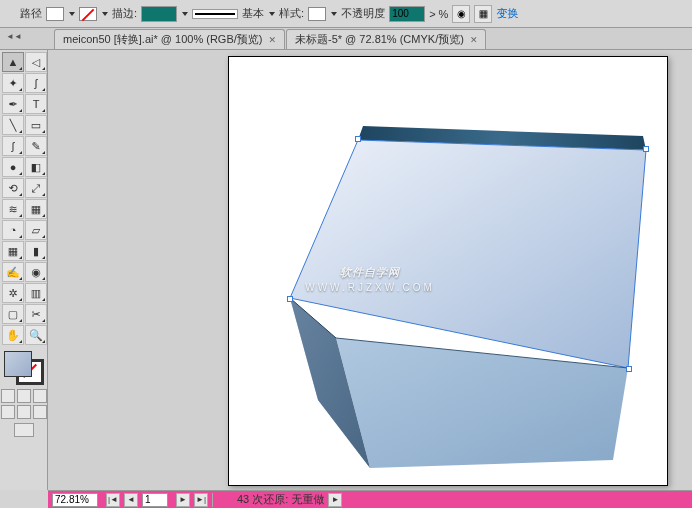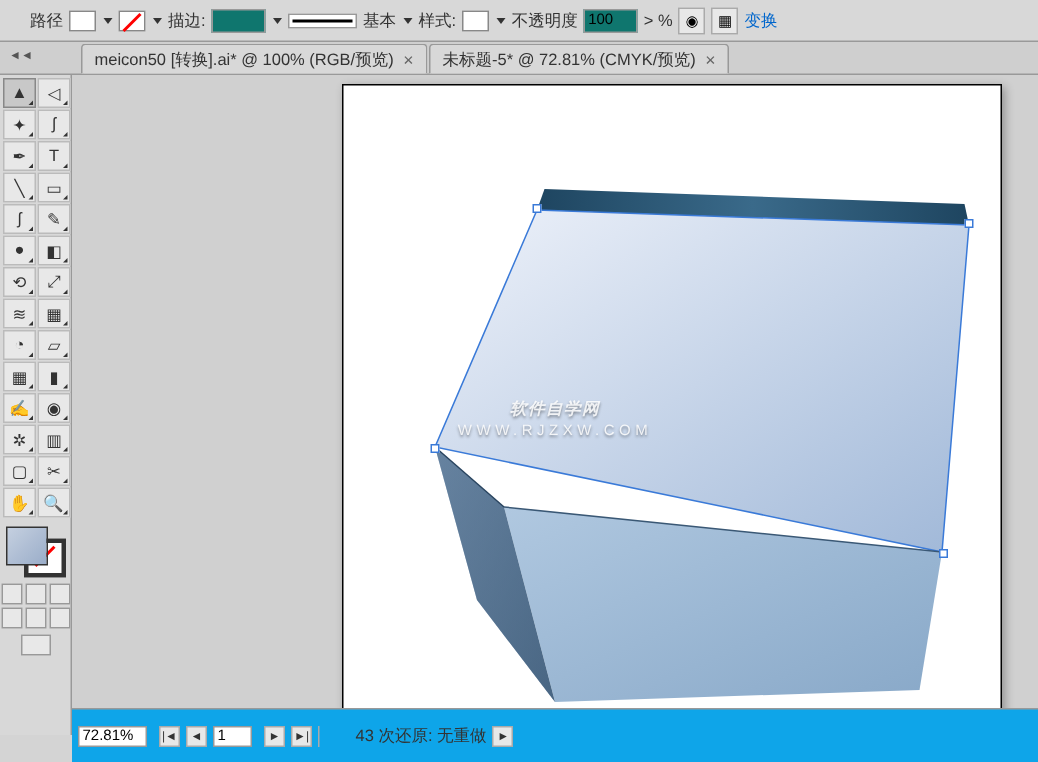--- a/index.html
+++ b/index.html
@@ -50,21 +50,21 @@
 .box3d { position: absolute; left: 200px; top: 30px; width: 410px; height: 400px; }
 
 
 .handle { position: absolute; width: 6px; height: 6px; background: #fff; border: 1px solid #3a7ad8; }
 
 
 .watermark { position: absolute; left: 50%; top: 50%; transform: translate(-50%, -50%); color: rgba(255,255,255,0.85); font-size: 32px; font-weight: bold; font-style: italic; text-shadow: 0 1px 2px rgba(0,0,0,0.4); letter-spacing: 1px; text-align: center; pointer-events: none; }
 .watermark .sub { font-size: 10px; font-weight: normal; font-style: normal; letter-spacing: 3px; display: block; margin-top: -2px; }
 
 
-.status-bar { height: 36px; background: #0ea5e9; border-top: 1px solid #999; display: flex; align-items: center; padding: 0 4px; gap: 4px; font-size: 10px; color: #333; position: absolute; bottom: 0; left: 48px; right: 0; }
+.status-bar { height: 18px; background: #ec4899; border-top: 1px solid #999; display: flex; align-items: center; padding: 0 4px; gap: 4px; font-size: 10px; color: #333; position: absolute; bottom: 0; left: 48px; right: 0; }
 .status-bar input { width: 46px; height: 14px; border: 1px solid #999; font-size: 10px; padding: 0 2px; }
 .status-bar .nav-btn { width: 14px; height: 14px; border: 1px solid #aaa; background: #e8e8e8; display: inline-flex; align-items: center; justify-content: center; cursor: pointer; font-size: 8px; }
 .status-bar .divider { width: 1px; height: 14px; background: #aaa; }
 </style>
 </head>
 <body>
 
 <div class="options-bar">
   <span class="label">路径</span>
   <span class="swatch" style="background:#fff"></span>

